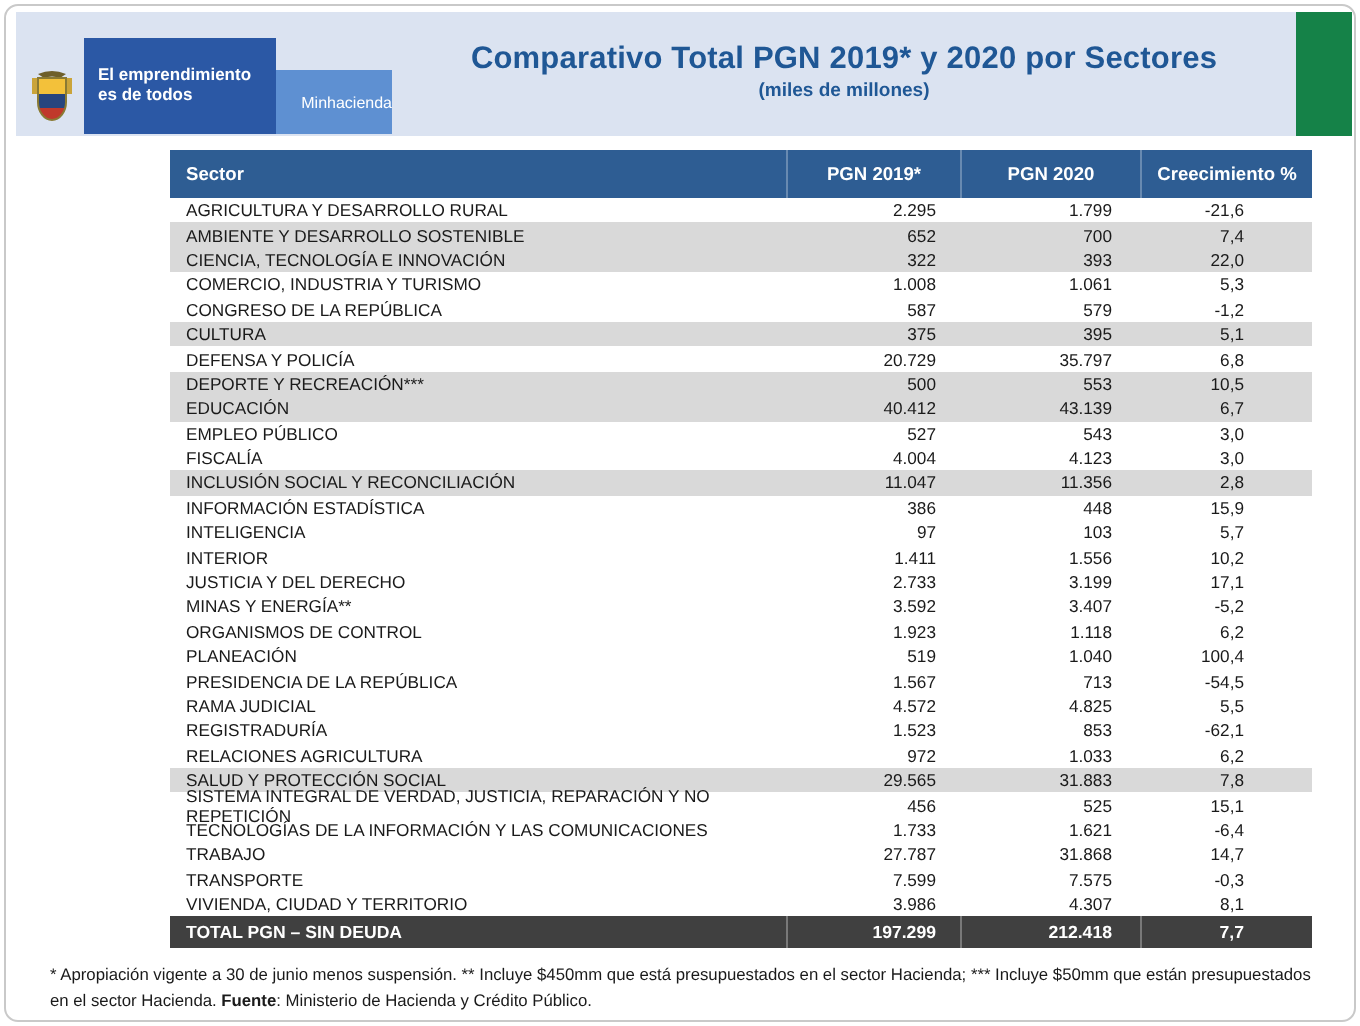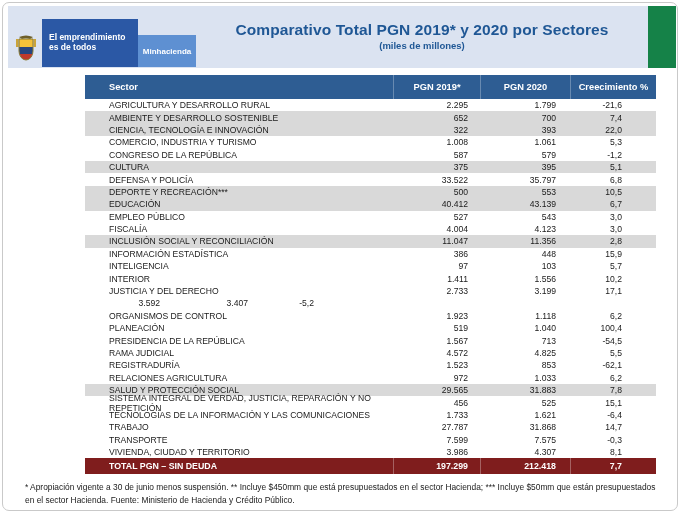--- a/index.html
+++ b/index.html
@@ -14,50 +14,50 @@
   .green-block { width:28px; background:#158248; }
   .logo-cluster { display:flex; align-items:flex-end; padding:0 0 1px 6px; }
   .coat { width:24px; height:30px; margin:0 4px 2px 0; }
   .logo-box1 {
     width:96px; height:48px; background:#2b58a5; color:#fff;
     font-size:8.5px; font-weight:bold; line-height:1.15; display:flex; flex-direction:column;
     justify-content:center; padding-left:7px;
   }
   .logo-box2 {
     width:58px; height:32px; background:#5e90d2; color:#fff;
-    font-size:8px; font-weight:bold; display:flex; align-items:center; justify-content:center;
+    font-size:8px; font-weight:normal; display:flex; align-items:center; justify-content:flex-end;
   }
   .title-block { flex:1; display:flex; flex-direction:column; align-items:center; justify-content:center; padding-bottom:2px; }
   .title { color:#1f5795; font-size:15.5px; font-weight:bold; letter-spacing:0.1px; }
   .subtitle { color:#1f5795; font-size:9.5px; font-weight:bold; margin-top:1px; }
   
   .pgn-table { position:absolute; left:82px; top:72px; width:571px; }
   .trow { display:flex; width:100%; }
   .thead { background:#2e5d93; color:#fff; height:24px; }
   .thead .cell { font-size:9.3px; font-weight:bold; display:flex; align-items:center; }
   .thead .col-a, .thead .col-b, .thead .col-c {
     justify-content:center; padding-right:0; border-left:1px solid rgba(255,255,255,.28);
   }
   .drow { height:12.4px; background:#fff; }
   .drow.shaded { background:#d9d9d9; }
   .drow .cell { font-size:8.6px; color:#1a1a1a; display:flex; align-items:center; }
-  .col-sector { width:308px; padding-left:24px; }
+  .col-sector { width:308px; padding-left:8px; }
   .col-a { width:87px; justify-content:flex-end; padding-right:12px; }
   .col-b { width:90px; justify-content:flex-end; padding-right:14px; }
   .col-c { width:86px; justify-content:flex-end; padding-right:34px; }
   .trow .cell { display:flex; }
-  .total-row { background:#7f1d1d; color:#fff; height:16px; }
+  .total-row { background:#404040; color:#fff; height:16px; }
   .total-row .cell { font-size:8.8px; font-weight:bold; color:#fff; display:flex; align-items:center; }
   .total-row .col-a, .total-row .col-b, .total-row .col-c { border-left:1px solid rgba(255,255,255,.3); }
   
   .footnote {
     position:absolute; left:22px; top:478px; width:640px;
     font-size:8.4px; color:#1a1a1a; line-height:1.6;
   }
-  .footnote b { font-weight:normal; }
+  .footnote b { font-weight:bold; }
 </style>
 </head>
 <body>
 
 <div class="card">
 
   <div class="banner-row">
     <div class="banner">
       <div class="logo-cluster">
         <svg class="coat" viewBox="0 0 24 30">
@@ -136,21 +136,21 @@
 
   <div class="trow drow shaded">
     <div class="cell col-sector">CULTURA</div>
     <div class="cell col-a">375</div>
     <div class="cell col-b">395</div>
     <div class="cell col-c">5,1</div>
   </div>
 
   <div class="trow drow">
     <div class="cell col-sector">DEFENSA Y POLICÍA</div>
-    <div class="cell col-a">33.522</div>
+    <div class="cell col-a">20.729</div>
     <div class="cell col-b">35.797</div>
     <div class="cell col-c">6,8</div>
   </div>
 
   <div class="trow drow shaded">
     <div class="cell col-sector">DEPORTE Y RECREACIÓN***</div>
     <div class="cell col-a">500</div>
     <div class="cell col-b">553</div>
     <div class="cell col-c">10,5</div>
   </div>
@@ -206,20 +206,21 @@
   </div>
 
   <div class="trow drow">
     <div class="cell col-sector">JUSTICIA Y DEL DERECHO</div>
     <div class="cell col-a">2.733</div>
     <div class="cell col-b">3.199</div>
     <div class="cell col-c">17,1</div>
   </div>
 
   <div class="trow drow">
+    <div class="cell col-sector">MINAS Y ENERGÍA**</div>
     <div class="cell col-a">3.592</div>
     <div class="cell col-b">3.407</div>
     <div class="cell col-c">-5,2</div>
   </div>
 
   <div class="trow drow">
     <div class="cell col-sector">ORGANISMOS DE CONTROL</div>
     <div class="cell col-a">1.923</div>
     <div class="cell col-b">1.118</div>
     <div class="cell col-c">6,2</div>

